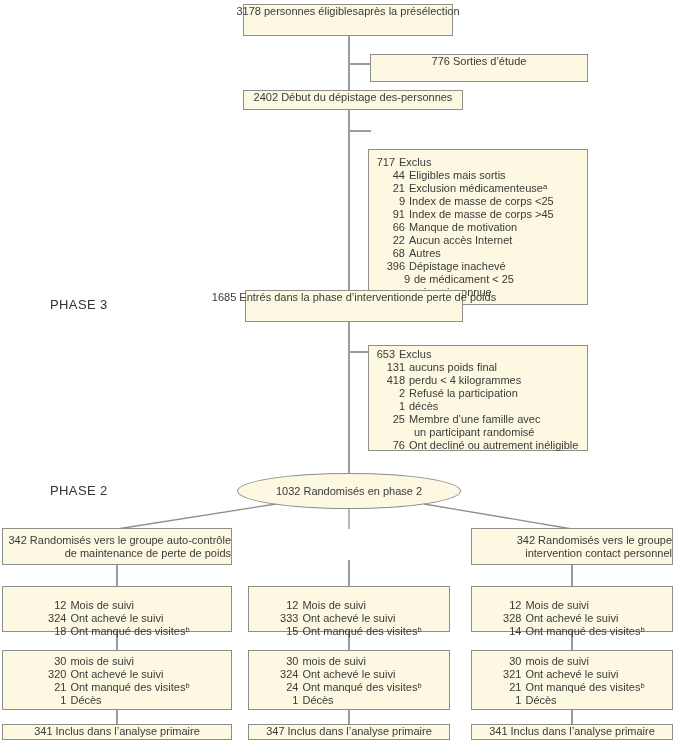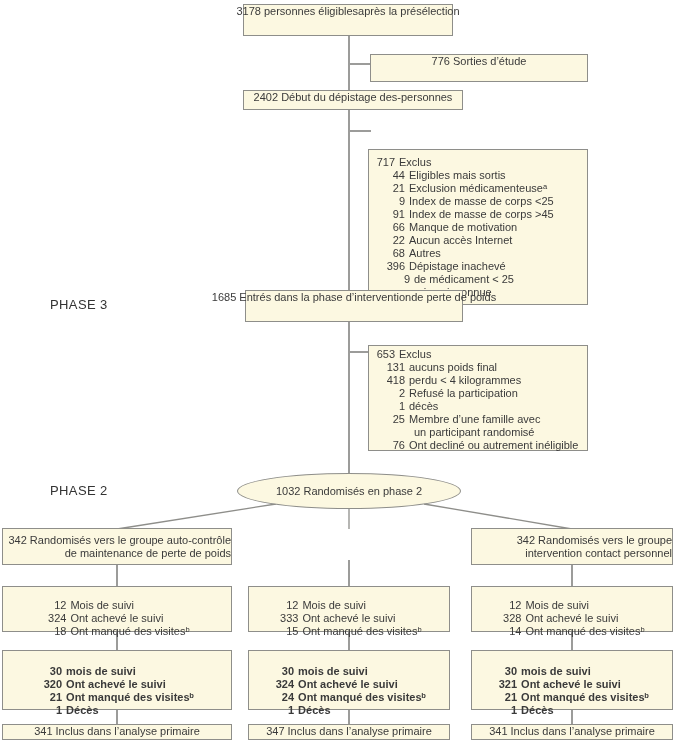--- a/index.html
+++ b/index.html
@@ -32,21 +32,21 @@
   .fu-wrap{text-align:center;}
   .fu-lines{display:inline-block;text-align:left;}
   .fu-line{display:flex;white-space:nowrap;}
   .fu-num{width:22px;text-align:right;margin-right:4px;flex:0 0 auto;}
   
   .col-left{left:2px;width:230px;}
   .col-mid{left:248px;width:202px;}
   .col-right{left:471px;width:202px;}
   .row1{top:528px;height:37px;padding-top:5px;text-align:right;}
   .row2{top:586px;height:46px;padding-top:12px;}
-  .row3{top:650px;height:60px;padding-top:14px;font-weight:bold;}
+  .row3{top:650px;height:60px;padding-top:4px;}
   .row4{top:724px;height:16px;}
 </style>
 </head>
 <body>
 
 <div class="canvas">
 
   <div class="conn v" style="left:348px;top:34px;height:58px;"></div>
   <div class="conn h" style="left:349px;top:63px;width:24px;"></div>
   <div class="conn v" style="left:348px;top:108px;height:184px;"></div>

